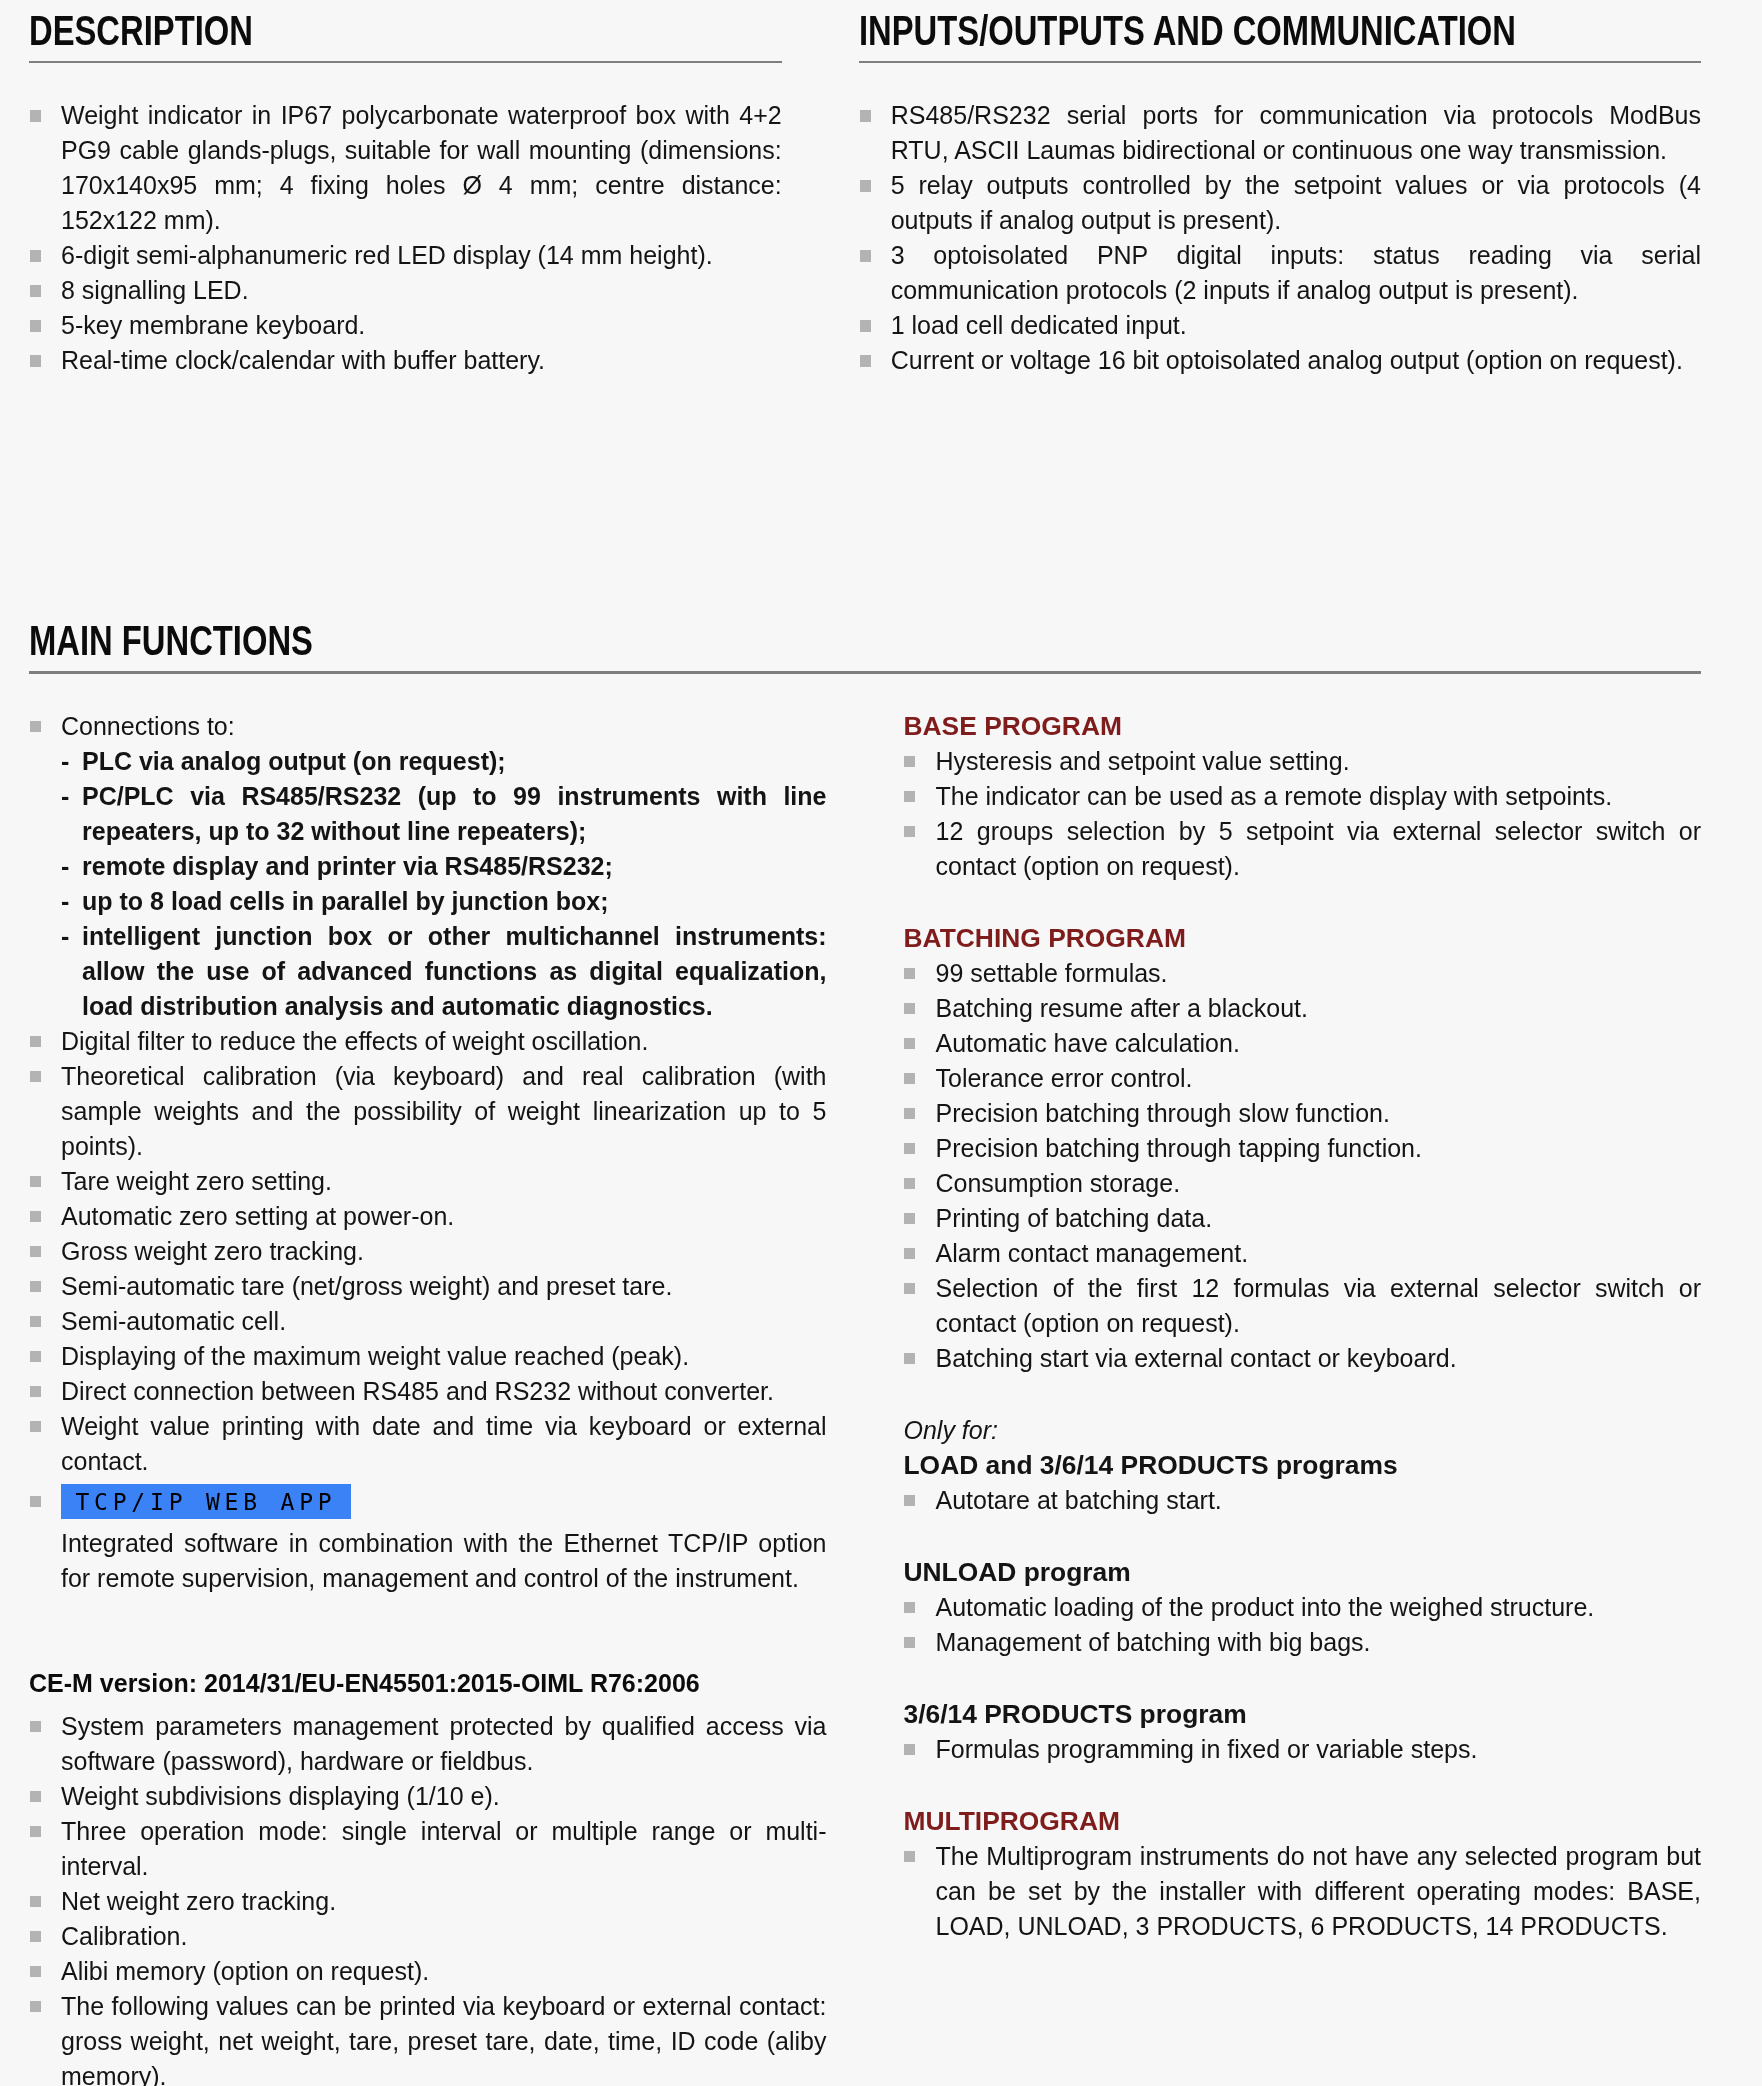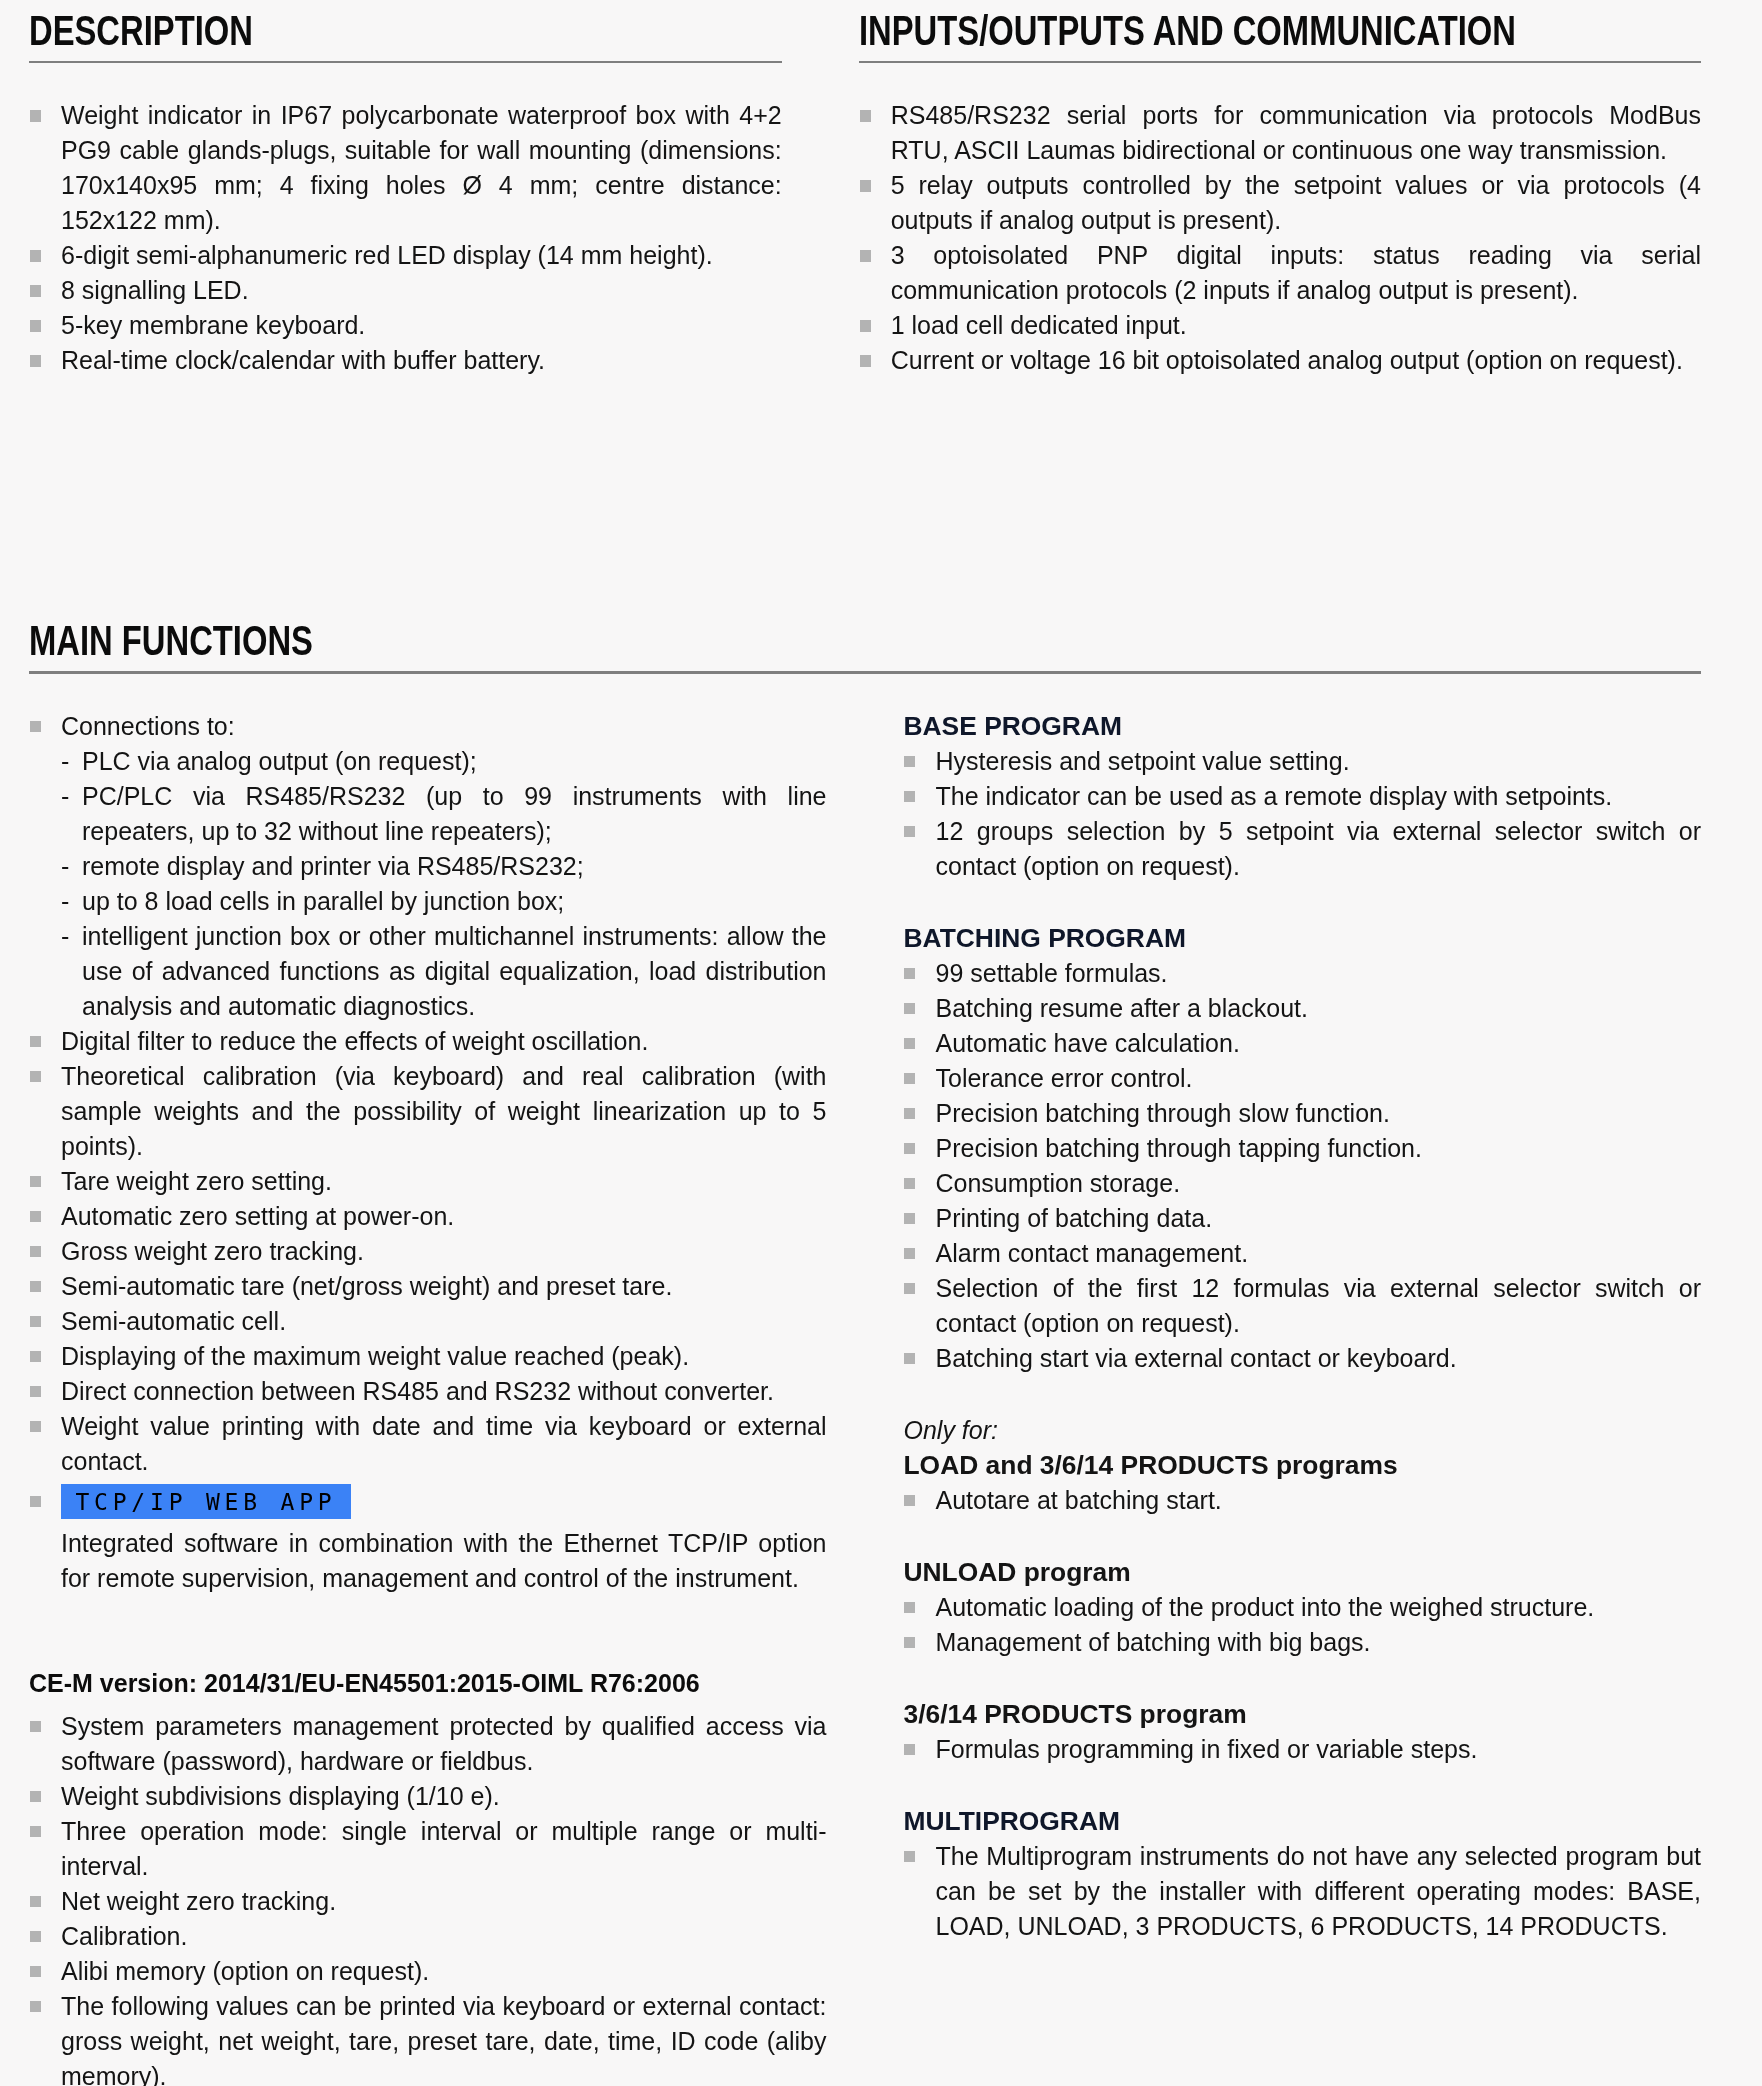--- a/index.html
+++ b/index.html
@@ -61,30 +61,30 @@
     text-align: justify;
     font-size: 25px;
     line-height: 35px;
   }
   ul.dash li::before {
     content: "-";
     position: absolute;
     left: 0; top: 0;
   }
   
-  li.sq > ul.dash { margin-left: -32px; padding-left: 32px; text-align: left; }
+  li.sq > ul.dash { margin-left: -32px; padding-left: 32px; text-align: left; font-weight: bold; }
 
   .group { margin-top: 37px; }
   .group.first { margin-top: 0; }
   h3.sub {
     margin: 0;
     font-size: 26.4px;
     line-height: 35px;
     font-weight: bold;
-    color: #0f172a;
+    color: #7f1d1d;
   }
   h3.sub.plain { font-weight: bold; color: #141414; }
   .italic-line {
     font-style: italic;
     font-size: 25px;
     line-height: 35px;
   }
   .badge-row { margin: 4.8px 0 6.4px 0; }
   .badge {
     display: inline-block;

